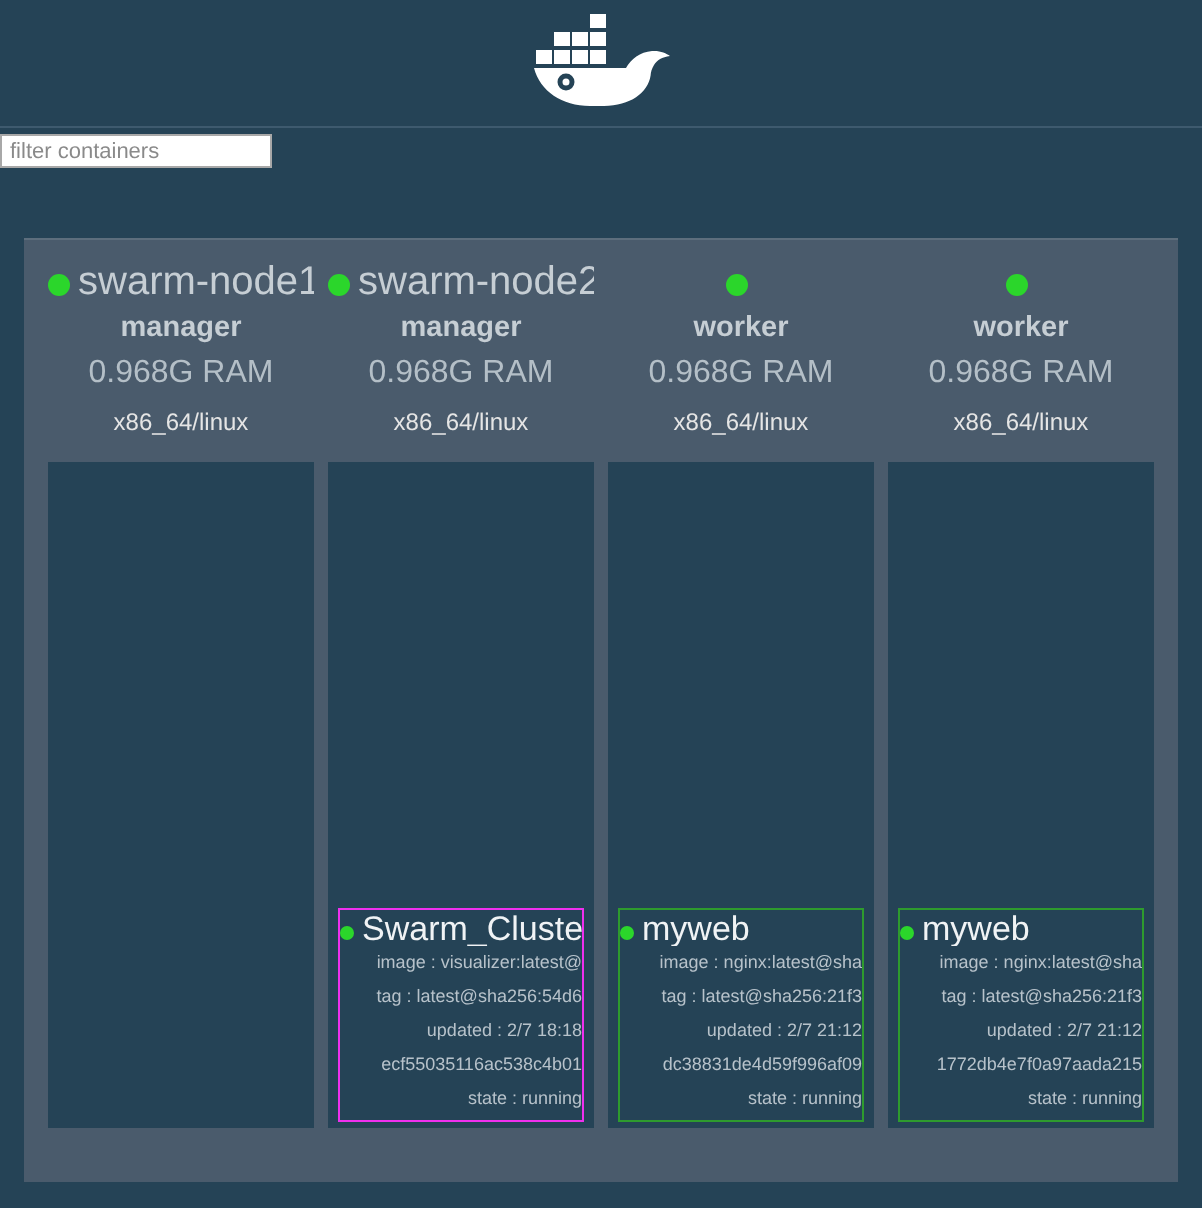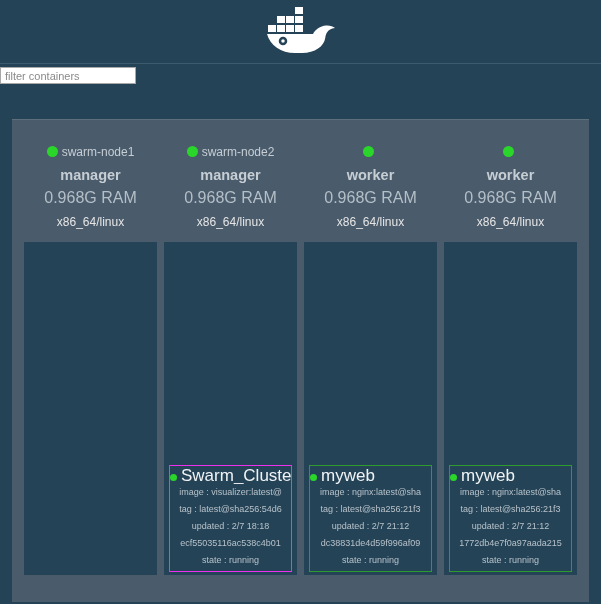--- a/index.html
+++ b/index.html
@@ -30,22 +30,22 @@
   .panel {
     width:577px;
     margin:35px auto 0;
     background:#4a5b6c;
     border-top:1px solid #5d6e7d;
     padding:6px 12px 27px 12px;
   }
   .nodes { display:flex; gap:7px; }
   .node { flex:1 1 0; min-width:0; text-align:center; }
   .node-title {
-    margin-top:15px; line-height:22px;
-    font-size:12px; color:#c6ced4;
+    margin-top:4px; line-height:22px;
+    font-size:20px; color:#c6ced4;
     white-space:nowrap; overflow:hidden;
   }
   .dot {
     display:inline-block; width:11px; height:11px; border-radius:50%;
     background:#2bd62b; margin-right:4px; vertical-align:-1px;
   }
   .dot.small { width:7px; height:7px; margin-right:4px; vertical-align:0px; }
   .node-role {
     margin-top:3px; line-height:19px;
     font-size:14.5px; font-weight:bold; color:#c6ced4;
@@ -63,21 +63,21 @@
     border:1px solid transparent;
     background:#254356;
     padding:1px 0 2px;
   }
   .card-title {
     line-height:17px; font-size:17px; font-weight:normal; color:#f0f3f5;
     white-space:nowrap; overflow:hidden; text-align:left;
   }
   .card-line {
     line-height:17px; font-size:9px; color:#b7c2ca;
-    white-space:nowrap; overflow:hidden; text-align:center;
+    white-space:nowrap; overflow:hidden; text-align:right;
   }
 </style>
 </head>
 <body>
 
 <header class="app-header">
   <div class="logo-wrap">
     <svg width="68" height="52" viewBox="0 0 68 52" aria-hidden="true">
       <g fill="#ffffff">
         <rect x="28" y="4" width="8" height="7"></rect>

